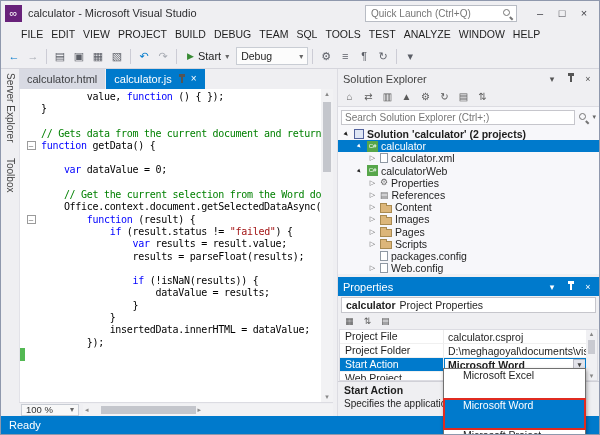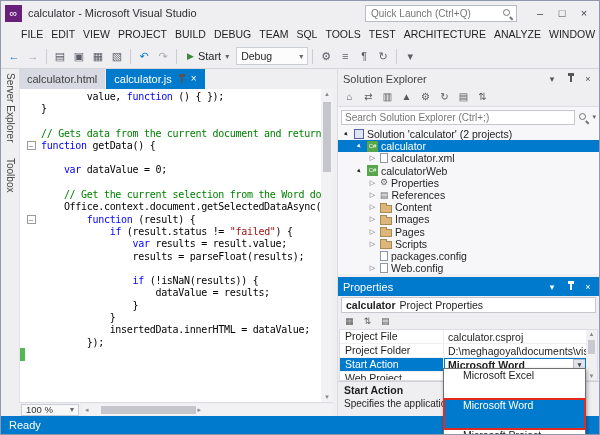--- a/index.html
+++ b/index.html
@@ -152,21 +152,20 @@
       <div class="menu-item">FILE</div>
       <div class="menu-item">EDIT</div>
       <div class="menu-item">VIEW</div>
       <div class="menu-item">PROJECT</div>
       <div class="menu-item">BUILD</div>
       <div class="menu-item">DEBUG</div>
       <div class="menu-item">TEAM</div>
       <div class="menu-item">SQL</div>
       <div class="menu-item">TOOLS</div>
       <div class="menu-item">TEST</div>
-      <div class="menu-item">ARCHITECTURE</div>
       <div class="menu-item">ANALYZE</div>
       <div class="menu-item">WINDOW</div>
       <div class="menu-item">HELP</div>
     </div>
 
   <div class="toolbar">
       <div class="tb-icon" style="color: rgb(0, 122, 204);">←</div>
       <div class="tb-icon" style="color: rgb(166, 170, 178);">→</div>
       <div class="tb-sep"></div>
       <div class="tb-icon">▤</div>
@@ -369,21 +368,21 @@
             <div class="se-tbi">↻</div>
             <div class="se-tbi">▤</div>
             <div class="se-tbi">⇅</div>
           </div>
         <div class="sesearch">
           <input placeholder="Search Solution Explorer (Ctrl+;)" style="">
           <span class="mag"></span>
           <span class="caret small">▾</span>
         </div>
         <div class="tree">
-            <div class="tree-row" style="padding-left: 4px;">
+            <div class="tree-row" style="padding-left: 4px; font-weight: bold;">
               <span class="tree-arrow exp">▸</span>
               <span class="tic tic-solution"></span>
               <span class="tree-label">Solution 'calculator' (2 projects)</span>
             </div>
             <div class="tree-row selected" style="padding-left: 17px;">
               <span class="tree-arrow exp">▸</span>
               <span class="tic tic-project-cs">C#</span>
               <span class="tree-label">calculator</span>
             </div>
             <div class="tree-row" style="padding-left: 30px;">

